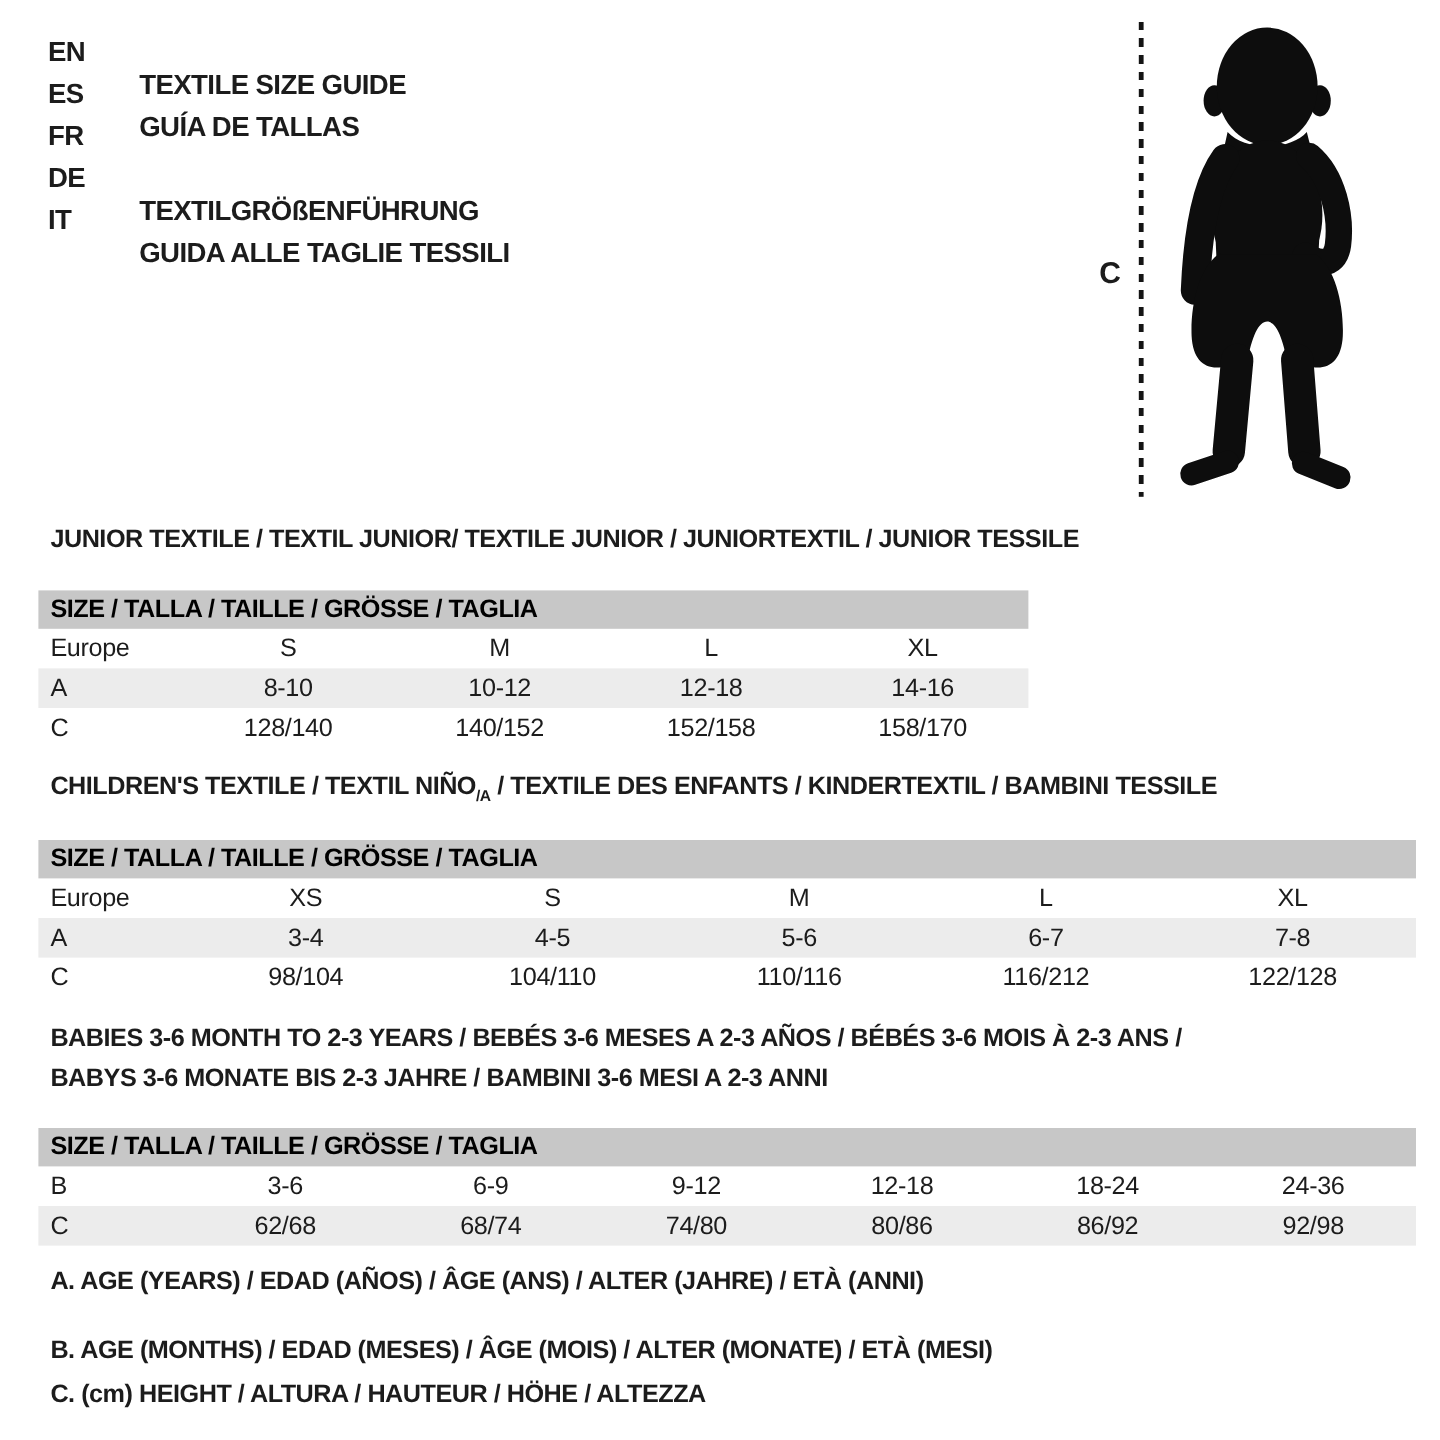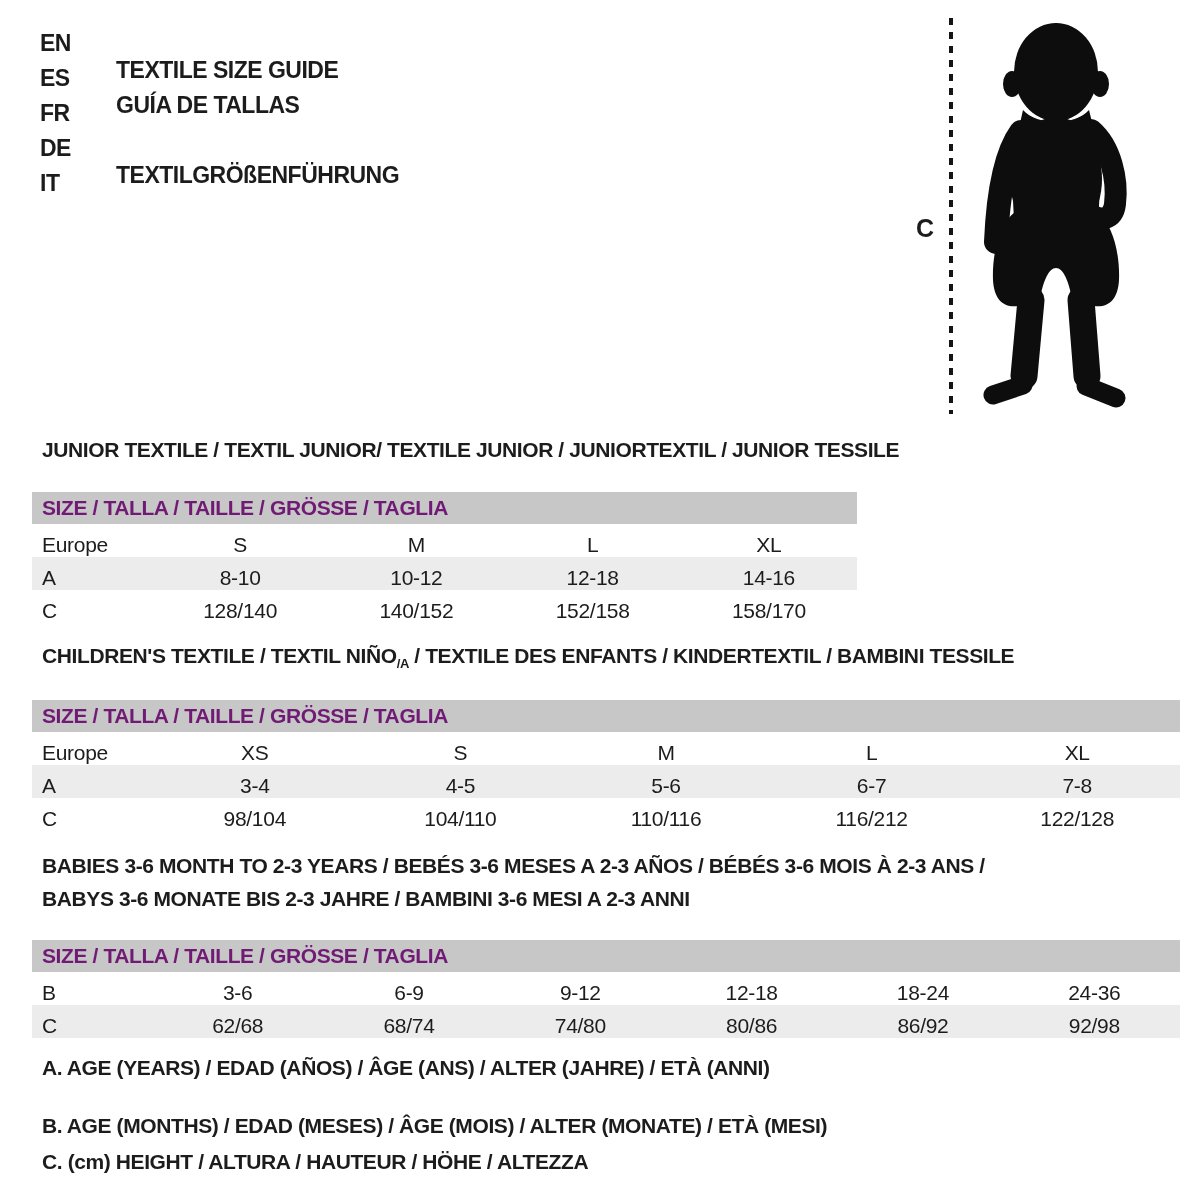--- a/index.html
+++ b/index.html
@@ -28,25 +28,25 @@
   
   .sec-title{
     position:absolute;left:42px;
     font-size:21px;font-weight:700;letter-spacing:-0.4px;white-space:nowrap;
   }
   .sub{font-size:0.62em;vertical-align:sub;}
 
   
   .tbl{position:absolute;left:32px;}
   .tbl-bar{
-    height:32px;line-height:32px;background:#c7c7c7;color:#701a75;
+    height:32px;line-height:32px;background:#c7c7c7;color:#000000;
     font-size:21px;font-weight:700;letter-spacing:-0.4px;padding-left:10px;
     box-sizing:border-box;
   }
-  .trow{display:flex;align-items:flex-end;height:33px;font-size:21px;letter-spacing:-0.3px;}
+  .trow{display:flex;align-items:center;height:33px;font-size:21px;letter-spacing:-0.3px;}
   .trow.shaded{background:#ececec;}
   .tlabel{width:120px;padding-left:10px;box-sizing:border-box;flex:0 0 120px;}
   .tcell{flex:1;text-align:center;}
 
   
   .legend-line{
     position:absolute;left:42px;
     font-size:21px;font-weight:700;letter-spacing:-0.4px;white-space:nowrap;
   }
 </style>
@@ -63,20 +63,21 @@
 </div>
 <div class="lang-row" style="top:100px">
   <span class="lang-code">FR</span>
 </div>
 <div class="lang-row" style="top:135px">
   <span class="lang-code">DE</span>
   <span class="lang-title">TEXTILGRÖßENFÜHRUNG</span>
 </div>
 <div class="lang-row" style="top:170px">
   <span class="lang-code">IT</span>
+  <span class="lang-title">GUIDA ALLE TAGLIE TESSILI</span>
 </div>
 
 <div class="dash-line"></div>
 <div class="figure-label">C</div>
 
 <svg class="abs" style="left:963px;top:14px" width="176" height="400" viewBox="0 0 176 400">
   <g fill="#0d0d0d" stroke="#0d0d0d">
 
     <ellipse cx="49" cy="70" rx="9" ry="13" stroke="none"></ellipse>
     <ellipse cx="137" cy="70" rx="9" ry="13" stroke="none"></ellipse>

